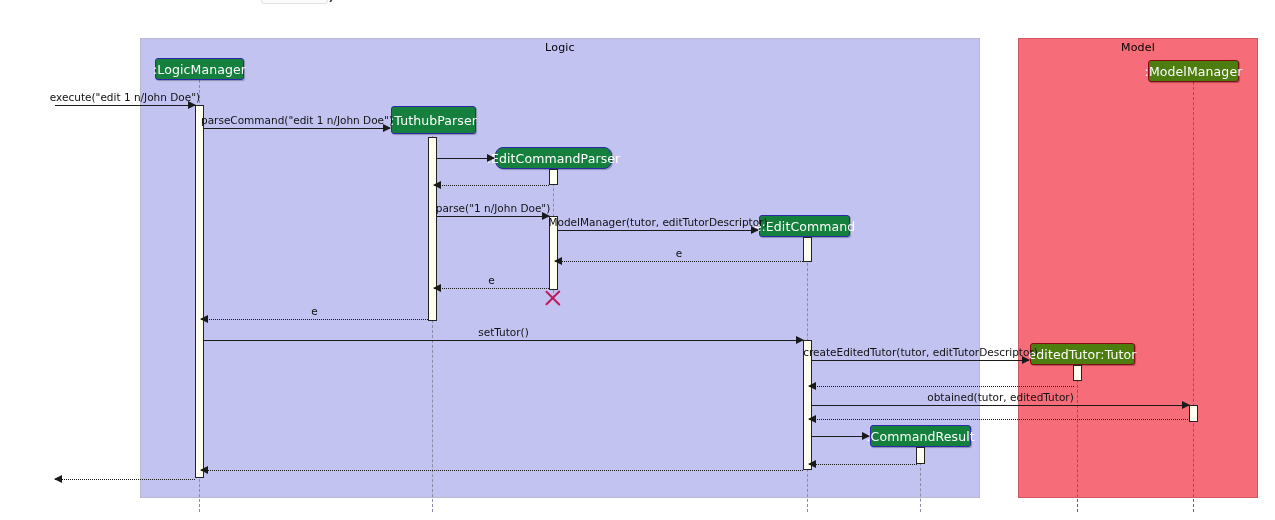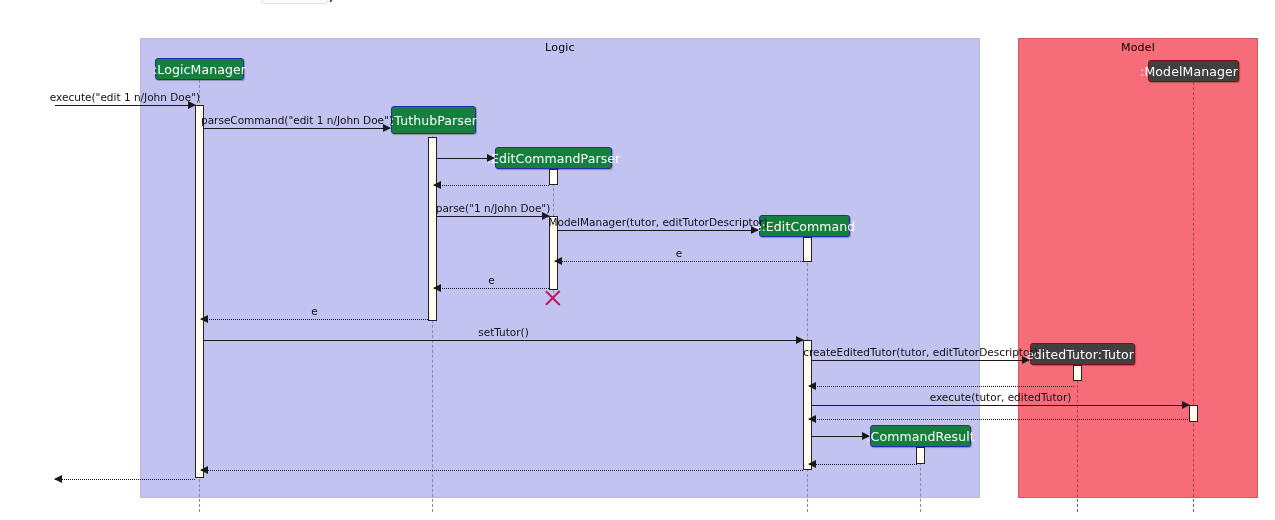--- a/index.html
+++ b/index.html
@@ -41,21 +41,21 @@
   
   .pbox{
     position:absolute;box-sizing:border-box;
     color:#ffffff;font-size:12.5px;
     display:flex;align-items:center;justify-content:center;
     border-radius:3px;white-space:nowrap;
     box-shadow:1px 1px 1px rgba(0,0,0,.28);
     letter-spacing:.1px;
   }
   .pbox.blue{background:#15803d;border:1px solid #2a2aa8;}
-  .pbox.dark{background:#404040;border:1px solid #820a14;justify-content:flex-end;}
+  .pbox.dark{background:#4d7c0f;border:1px solid #820a14;}
 
   
   .act{
     position:absolute;width:9px;box-sizing:border-box;
     background:#fffff0;border:1px solid #222;
   }
 
   
   .msg{position:absolute;height:0;}
   .msg .line{
@@ -110,21 +110,21 @@
   <div class="lifeline red" style="left:1193px;top:82px;height:430px;"></div>
 
   <div class="pbox blue" style="left:155px;top:58px;width:89px;height:22px;">
     <span>:LogicManager</span>
   </div>
 
   <div class="pbox blue" style="left:391px;top:106px;width:85px;height:28px;">
     <span>:TuthubParser</span>
   </div>
 
-  <div class="pbox blue" style="left:495px;top:147px;width:117px;height:22px;">
+  <div class="pbox blue" style="left:495px;top:147px;width:117px;height:22px;border-radius:8px;">
     <span>:EditCommandParser</span>
   </div>
 
   <div class="pbox blue" style="left:759px;top:215px;width:91px;height:22px;">
     <span>e:EditCommand</span>
   </div>
 
   <div class="pbox blue" style="left:870px;top:425px;width:101px;height:22px;">
     <span>:CommandResult</span>
   </div>
@@ -215,21 +215,21 @@
 
   <div class="msg dashed" style="left:809px;top:386px;width:265px;">
     <div class="line"></div>
     <div class="head l"></div>
     <div class="lbl c"></div>
   </div>
 
   <div class="msg" style="left:812px;top:405px;width:377px;">
     <div class="line"></div>
     <div class="head r"></div>
-    <div class="lbl c">execute(tutor, editedTutor)</div>
+    <div class="lbl c">obtained(tutor, editedTutor)</div>
   </div>
 
   <div class="msg dashed" style="left:809px;top:419px;width:381px;">
     <div class="line"></div>
     <div class="head l"></div>
     <div class="lbl c"></div>
   </div>
 
   <div class="msg" style="left:812px;top:436px;width:57px;">
     <div class="line"></div>

